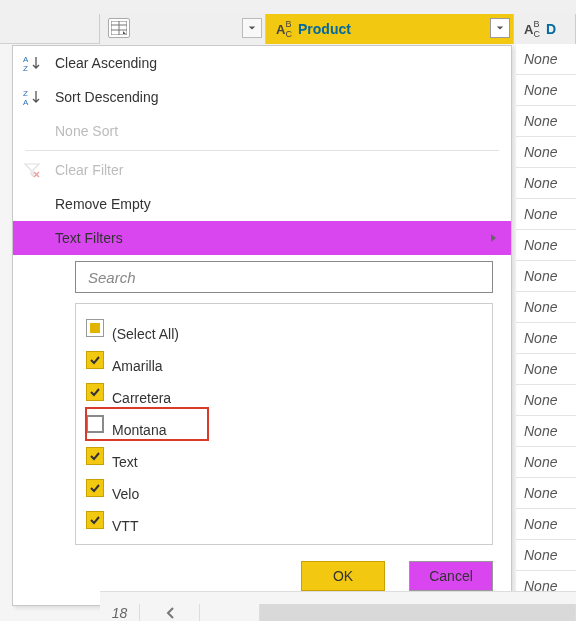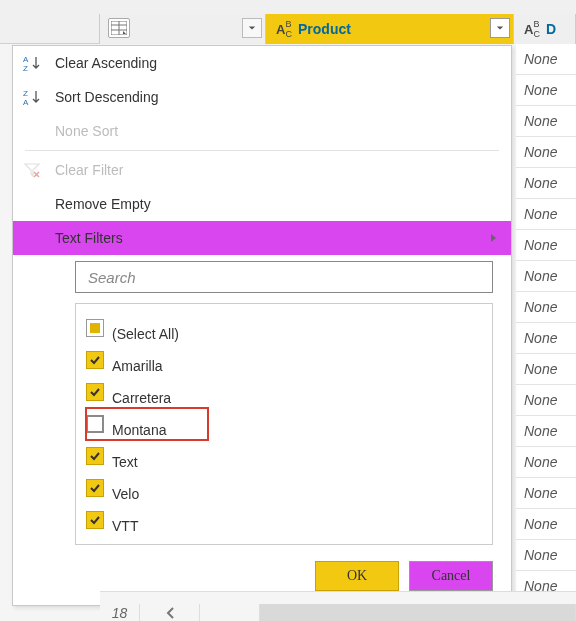--- a/index.html
+++ b/index.html
@@ -183,23 +183,22 @@
     content:"";
     width:10px; height:10px;
     background:#e0b400;
   }
   .cb.empty { border-width:2px; border-color:#8a8a8a; }
   .check-label { color:#333;margin-top:12px; }
 
   .btn-row {
     display:flex;
     justify-content:flex-end;
-    gap: 10px;
+    gap: 24px;
     padding: 16px 18px 0 0;
-    font-family: Liberation Serif, serif;
   }
   .btn {
     min-width: 84px;
     height: 30px;
     border: 1px solid #999;
     background:#d946ef;
     display:flex; align-items:center; justify-content:center;
     font-size: 14px;
     cursor:pointer;
   }

